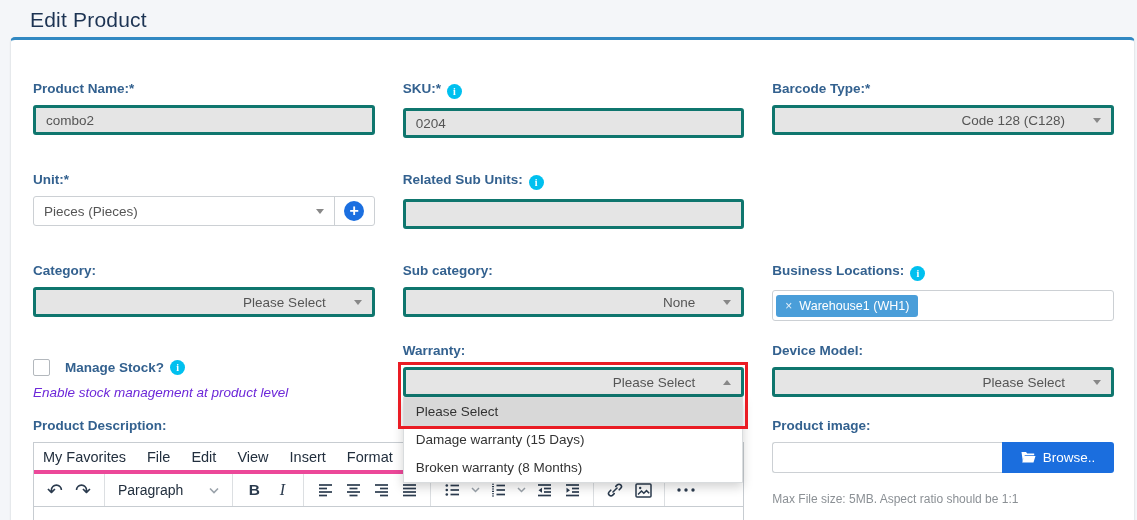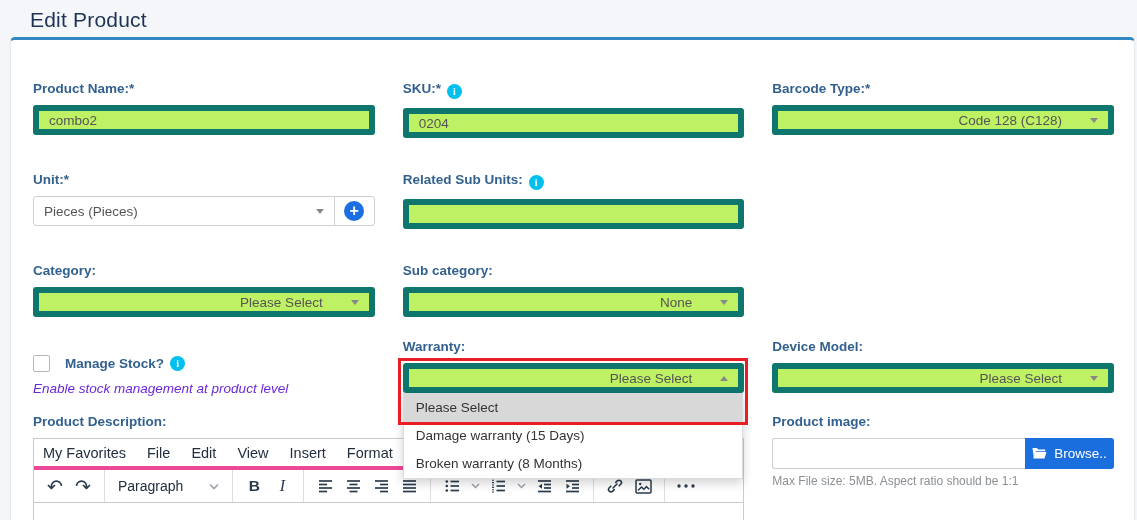--- a/index.html
+++ b/index.html
@@ -7,21 +7,21 @@
     font-family:"Liberation Sans","DejaVu Sans",sans-serif;
     background:#f4f6f9; }
   .page-title { color:#1c3353; font-size:21px; font-weight:500; padding:8px 0 0 30px; letter-spacing:.2px; }
   .card { position:absolute; left:10px; right:2px; top:37px; height:600px;
     background:#fff; border:1px solid #e6e9ec; border-top:3px solid #3188c2;
     border-radius:5px 5px 0 0; box-shadow:0 1px 2px rgba(0,0,0,.05);
     padding:21px 20px 0 22px; }
   .grid3 { display:grid; grid-template-columns:1fr 1fr 1fr; column-gap:28px;margin-top:20px; }
   .field { margin-bottom:14px; position:relative; }
   .lbl { display:block; color:#33618f; font-weight:700; font-size:13.5px; margin-bottom:9px; }
-  .ctrl { height:30px; width:100%; background:#bef264; border:6px solid #0f766e; border-radius:3px;
+  .ctrl { height:30px; width:100%; background:#e5e5e5; border:3px solid #0f766e; border-radius:3px;
     display:flex; align-items:center; padding:0 10px; font-size:13.5px; color:#555; }
   .ctrl input { border:none; outline:none; width:100%; font-size:13.5px; color:#555;
     font-family:"Liberation Sans","DejaVu Sans",sans-serif; background:transparent; }
   .select { justify-content:flex-end; cursor:pointer;gap:28px; }
   .caret-down { width:0; height:0; border-left:4px solid transparent; border-right:4px solid transparent;
     border-top:5px solid #888; }
   .caret-up { width:0; height:0; border-left:4px solid transparent; border-right:4px solid transparent;
     border-bottom:5px solid #888; }
   .info-icon { display:inline-flex; align-items:center; justify-content:center;
     width:15px; height:15px; border-radius:50%; background:#00c0ef; color:#fff;
@@ -68,24 +68,24 @@
     margin:0 2px; color:#2b3b4e; cursor:pointer; border-radius:2px; }
   .tb-btn svg { display:block; }
   .undo-glyph { font-size:19px; line-height:1; }
   .para-btn { display:flex; align-items:center; gap:26px; padding:0 6px; font-size:14px; color:#222f3e; cursor:pointer; }
   .bold-glyph { font-weight:700; font-size:15.5px; }
   .italic-glyph { font-style:italic; font-family:"Liberation Serif",serif; font-size:16px; }
   .editor-content { height:120px; background:#fff; }
   
   .file-row { display:flex; height:31px; }
   .file-input { flex:1; border:1px solid #ccd0d4; border-right:none; border-radius:3px 0 0 3px; background:#fff; }
-  .browse-btn { width:89px; background:#1b6ede; color:#fff; border:none; border-radius:0 3px 3px 0;
+  .browse-btn { width:112px; background:#1b6ede; color:#fff; border:none; border-radius:0 3px 3px 0;
     font-size:13.5px; display:flex; align-items:center; justify-content:center; gap:7px; cursor:pointer;
     font-family:"Liberation Sans","DejaVu Sans",sans-serif; }
-  .img-help { color:#8b9095; font-size:12px; margin-top:5px; }
+  .img-help { color:#8b9095; font-size:12px; margin-top:19px; }
   .mt-row4 { margin-top:8px; }
 </style>
 </head>
 <body>
 
 <div class="page-title">Edit Product</div>
 
 <div class="card">
 
   <div class="grid3">
@@ -138,20 +138,29 @@
       <div class="ctrl select">
         <span>Please Select</span>
         <span class="caret-down"></span>
       </div>
     </div>
     <div class="field">
       <span class="lbl">Sub category:</span>
       <div class="ctrl select">
         <span>None</span>
         <span class="caret-down"></span>
+      </div>
+    </div>
+    <div class="field">
+      <span class="lbl"><span>Business Locations:</span><span class="info-icon">i</span></span>
+      <div class="tagbox">
+        <span class="tag">
+          <span class="x">×</span>
+          <span>Warehouse1 (WH1)</span>
+        </span>
       </div>
     </div>
   </div>
 
   <div class="grid3 mt-row4">
     <div class="field">
       <div class="ms-row">
         <span class="checkbox"></span>
         <span class="ms-label">Manage Stock?</span>
         <span class="info-icon">i</span>

